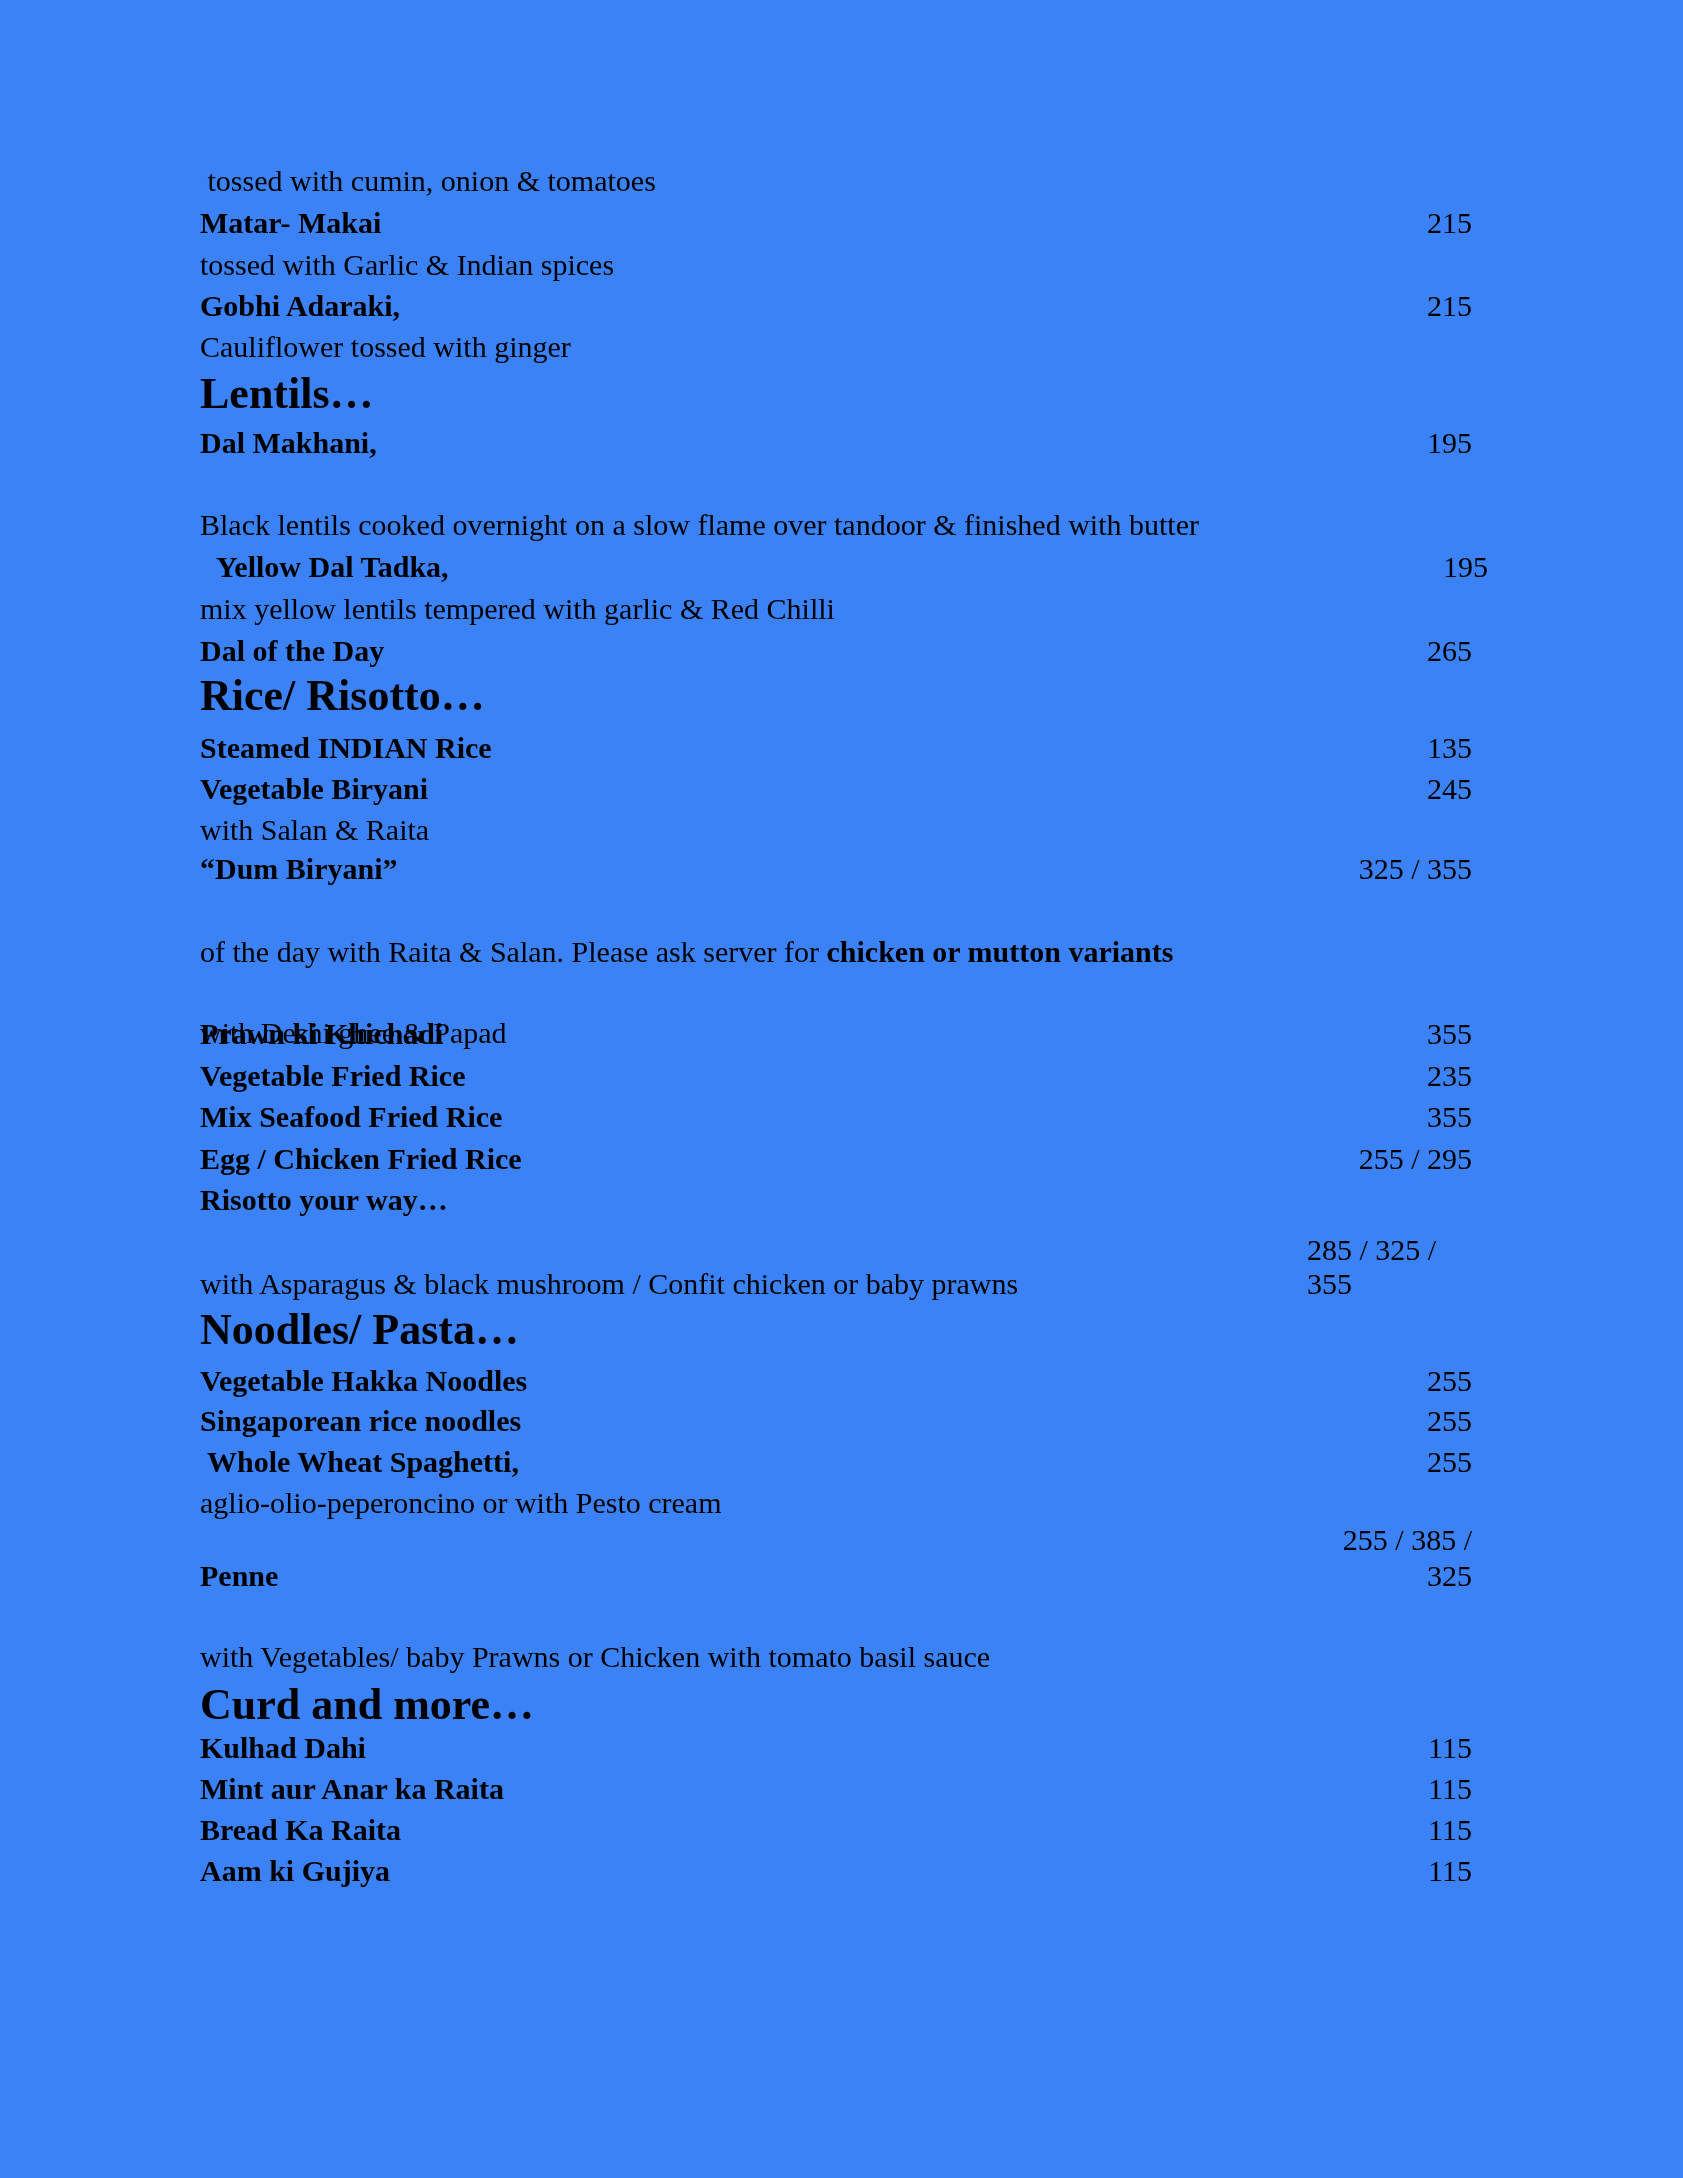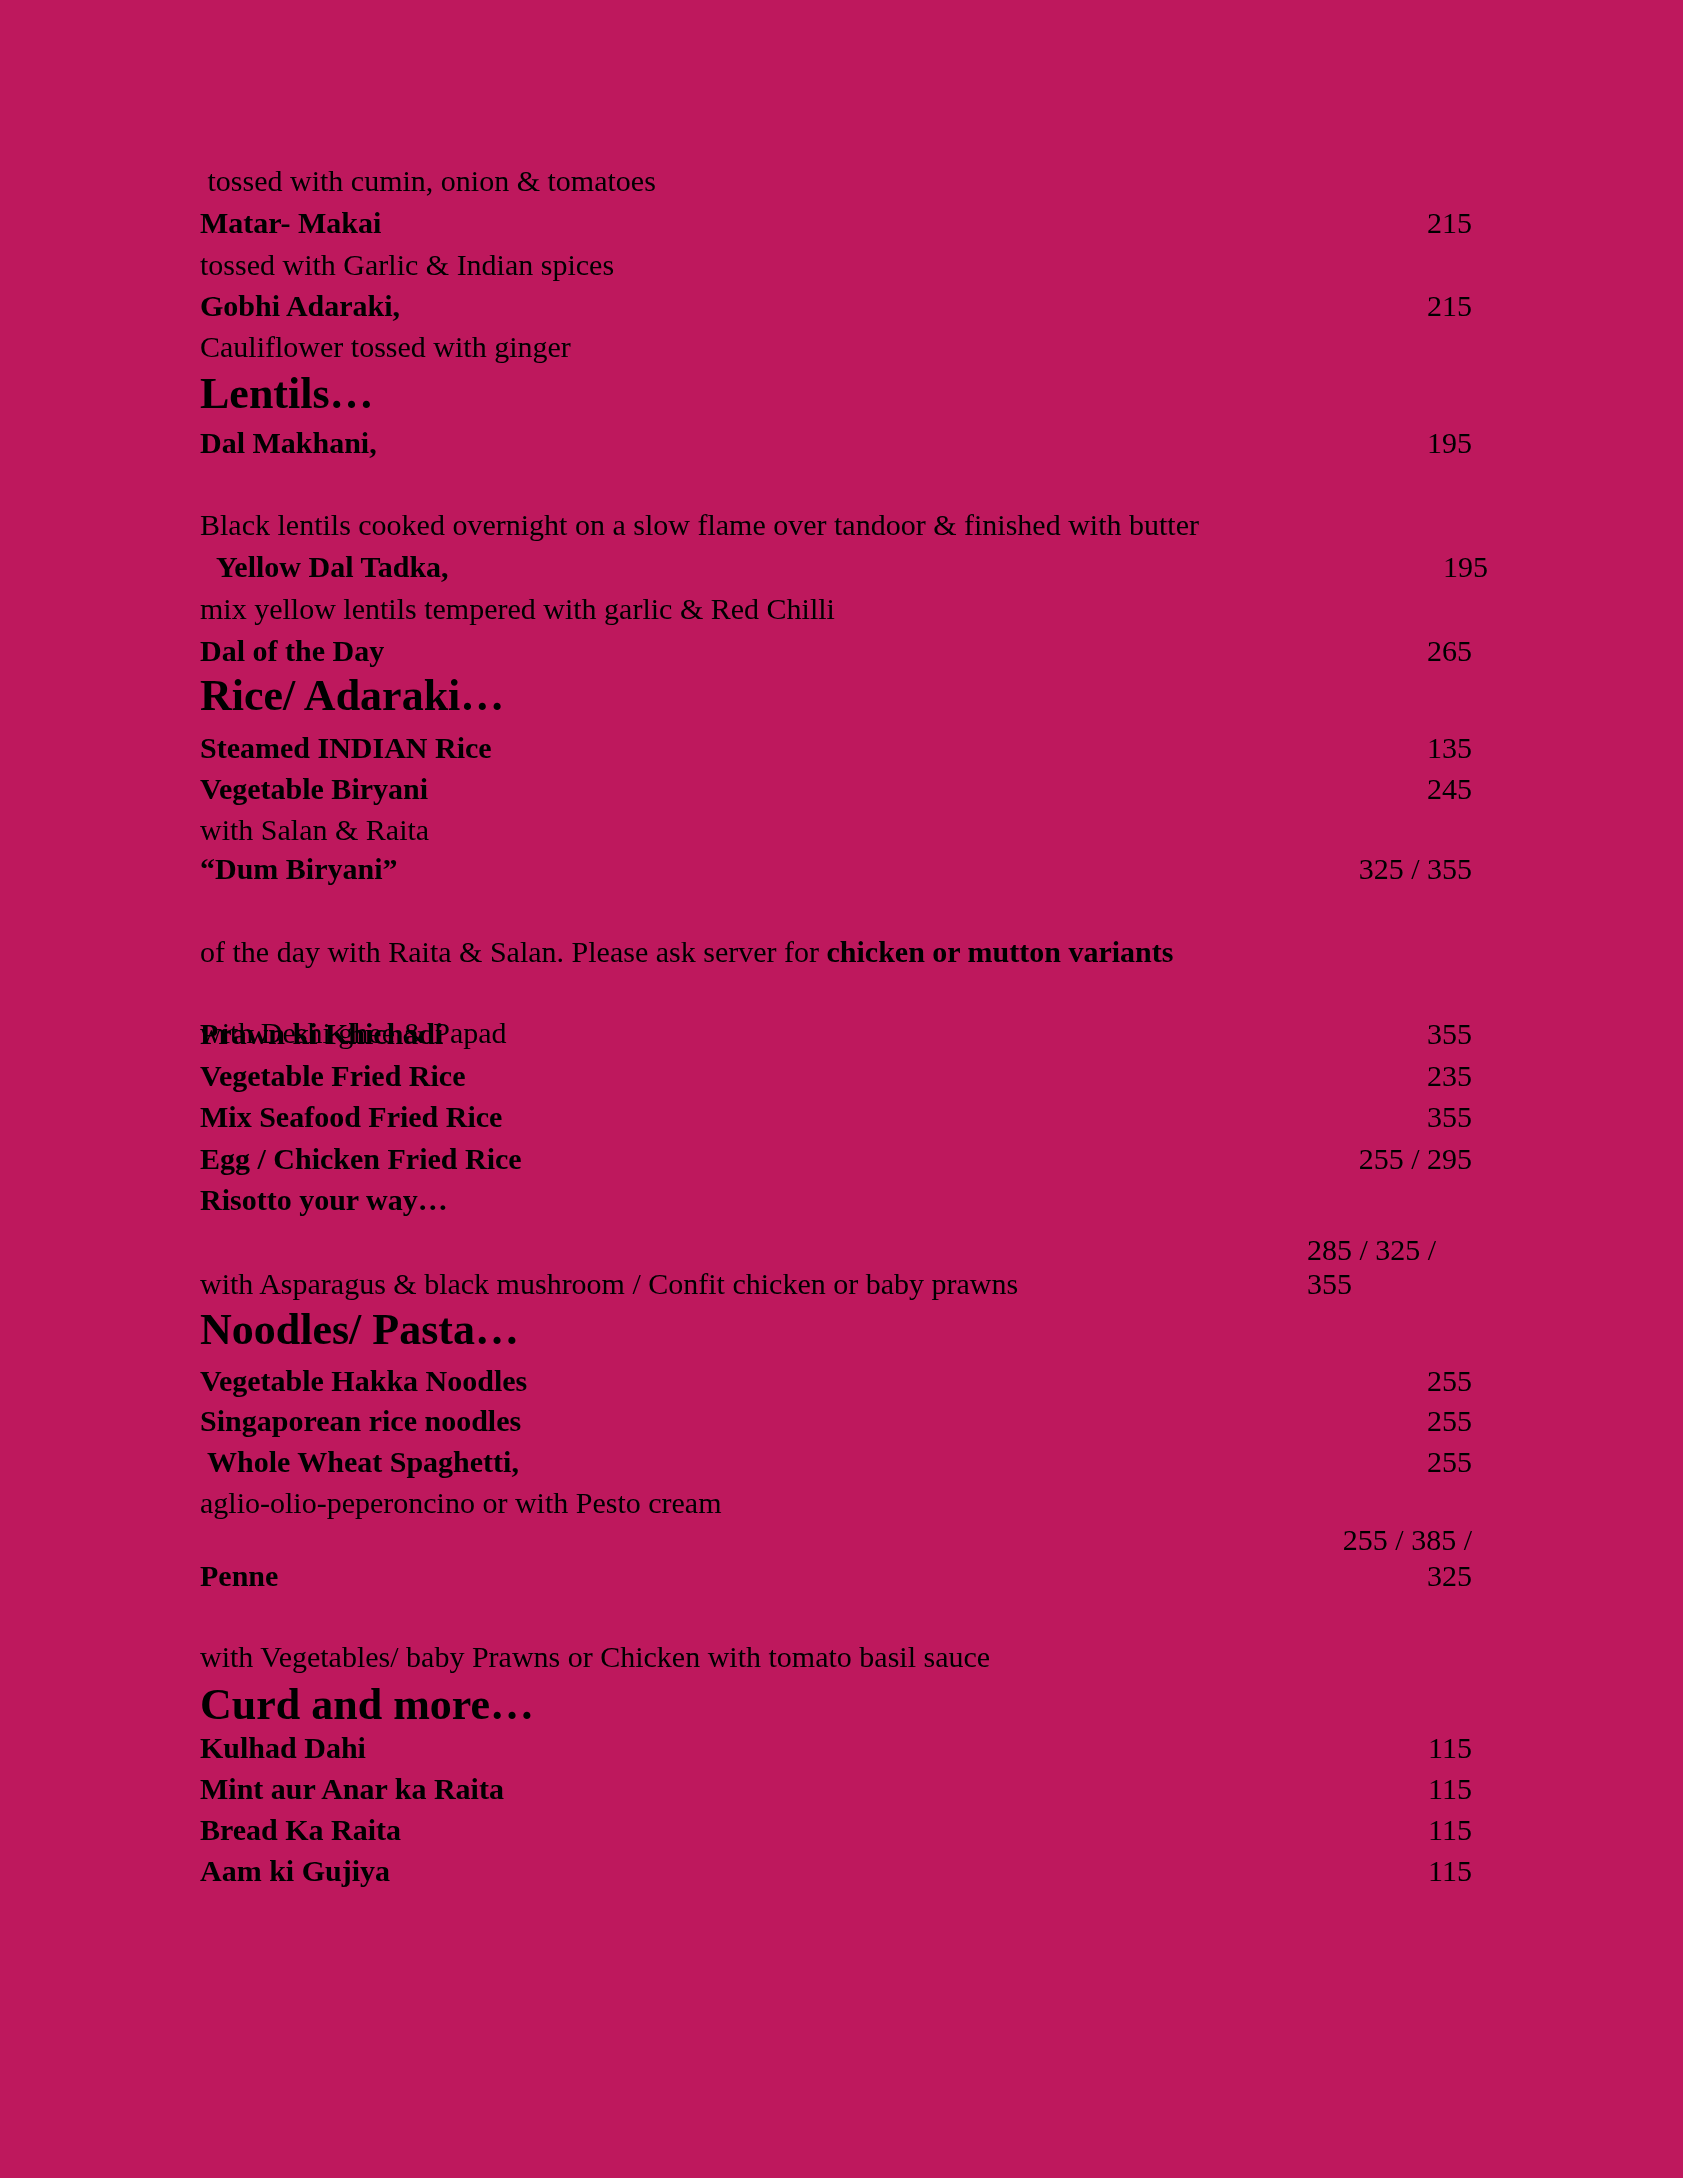--- a/index.html
+++ b/index.html
@@ -42,33 +42,33 @@
     white-space: pre;
   }
   .price.left {
     right: auto;
     left: 1107px;
   }
 </style>
 </head>
 <body>
 
-<div class="page" style="background: #be185d; color: rgb(0, 0, 0);">
+<div class="page" style="background: #3b82f6; color: rgb(0, 0, 0);">
     <div class="row desc" style="top: 160px;"><span class="seg-r"> tossed with cumin, onion &amp; tomatoes</span></div>
     <div class="row item" style="top: 202px;"><span class="seg-b">Matar- Makai</span><span class="price">215</span></div>
     <div class="row desc" style="top: 244px;"><span class="seg-r">tossed with Garlic &amp; Indian spices</span></div>
     <div class="row item" style="top: 285px;"><span class="seg-b">Gobhi Adaraki,</span><span class="price">215</span></div>
     <div class="row desc" style="top: 326px;"><span class="seg-r">Cauliflower tossed with ginger</span></div>
     <div class="row heading" style="top: 367px;"><span class="seg-h">Lentils…</span></div>
     <div class="row item" style="top: 422px;"><span class="seg-b">Dal Makhani,</span><span class="price">195</span></div>
     <div class="row desc" style="top: 504px;"><span class="seg-r">Black lentils cooked overnight on a slow flame over tandoor &amp; finished with butter</span></div>
     <div class="row item" style="top: 546px; margin-left: 16px;"><span class="seg-b">Yellow Dal Tadka,</span><span class="price">195</span></div>
     <div class="row desc" style="top: 588px;"><span class="seg-r">mix yellow lentils tempered with garlic &amp; Red Chilli</span></div>
     <div class="row item" style="top: 630px;"><span class="seg-b">Dal of the Day</span><span class="price">265</span></div>
-    <div class="row heading" style="top: 669px;"><span class="seg-h">Rice/ Adaraki…</span></div>
+    <div class="row heading" style="top: 669px;"><span class="seg-h">Rice/ Risotto…</span></div>
     <div class="row item" style="top: 727px;"><span class="seg-b">Steamed INDIAN Rice</span><span class="price">135</span></div>
     <div class="row item" style="top: 768px;"><span class="seg-b">Vegetable Biryani</span><span class="price">245</span></div>
     <div class="row desc" style="top: 809px;"><span class="seg-r">with Salan &amp; Raita</span></div>
     <div class="row item" style="top: 848px;"><span class="seg-b">“</span><span class="seg-bi">Dum Biryani</span><span class="seg-b">”</span><span class="price">325 / 355</span></div>
     <div class="row desc" style="top: 931px;"><span class="seg-r">of the day with Raita &amp; Salan. Please ask server for </span><span class="seg-b">chicken or mutton variants</span></div>
     <div class="row item" style="top: 973px; margin-top: 40px;"><span class="seg-b">Prawn ki Khichadi</span><span class="price">355</span></div>
     <div class="row desc" style="top: 1012px;"><span class="seg-r">with Deshi ghee &amp; Papad</span></div>
     <div class="row item" style="top: 1055px;"><span class="seg-b">Vegetable Fried Rice</span><span class="price">235</span></div>
     <div class="row item" style="top: 1096px;"><span class="seg-b">Mix Seafood Fried Rice</span><span class="price">355</span></div>
     <div class="row item" style="top: 1138px;"><span class="seg-b">Egg / Chicken Fried Rice</span><span class="price">255 / 295</span></div>

